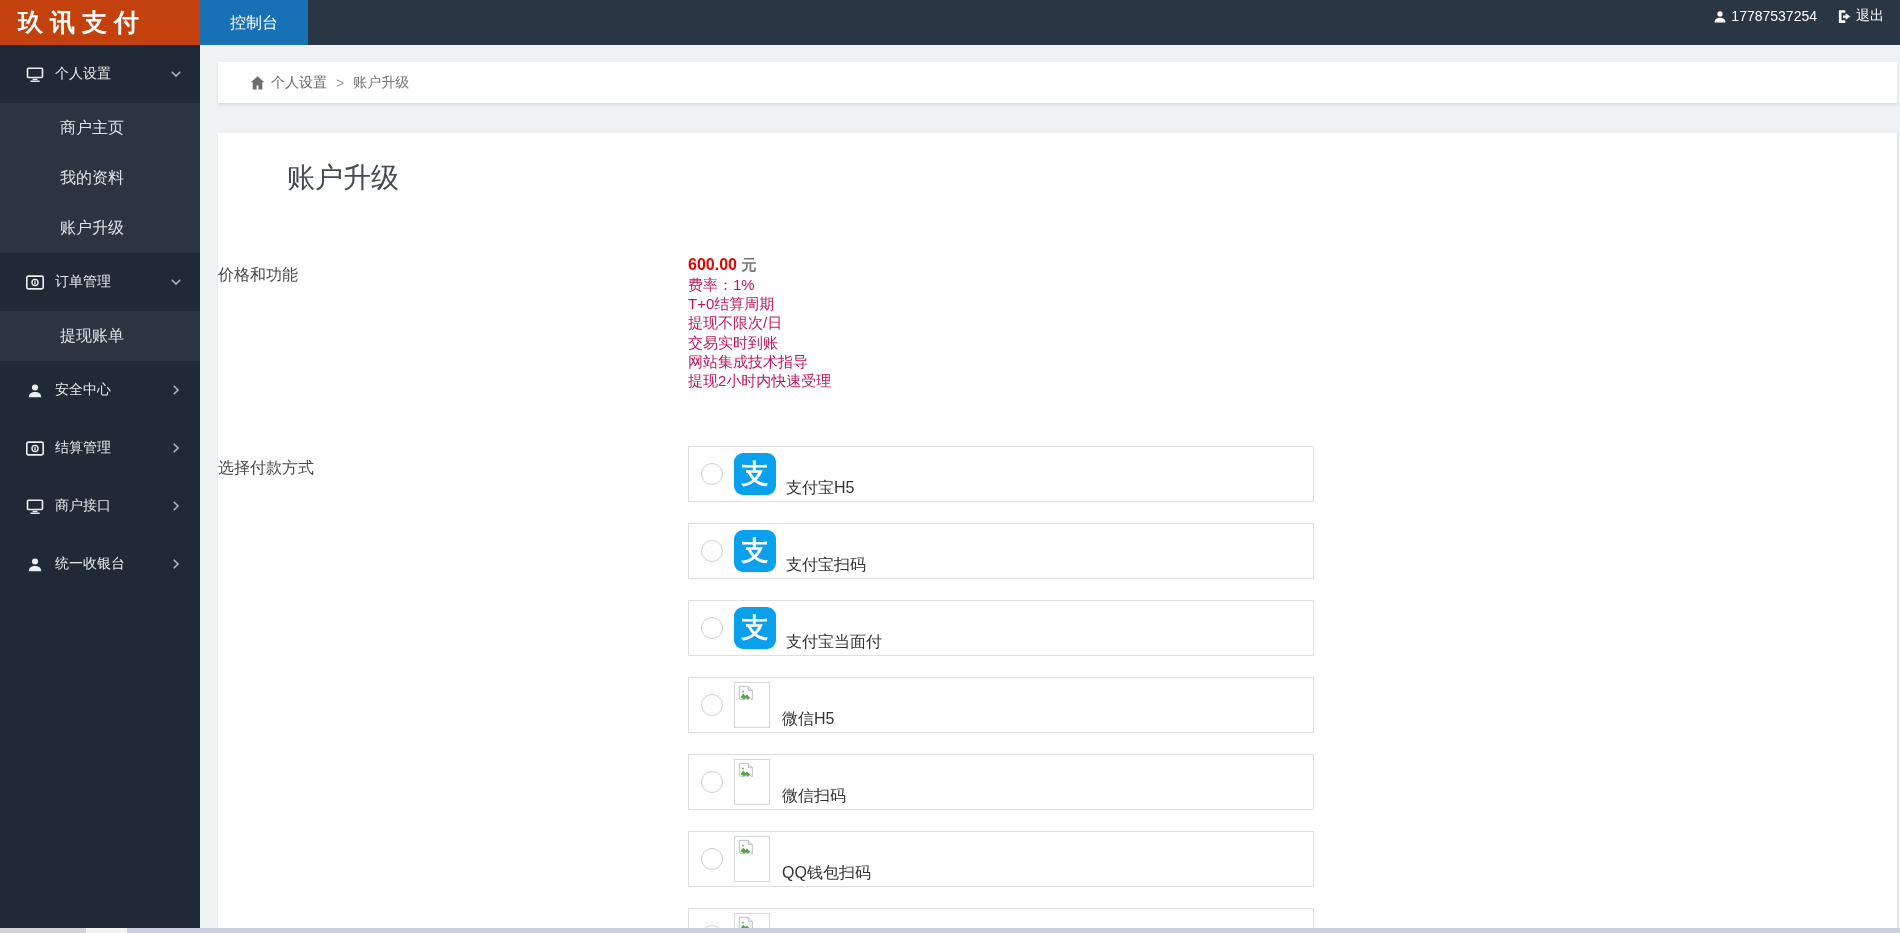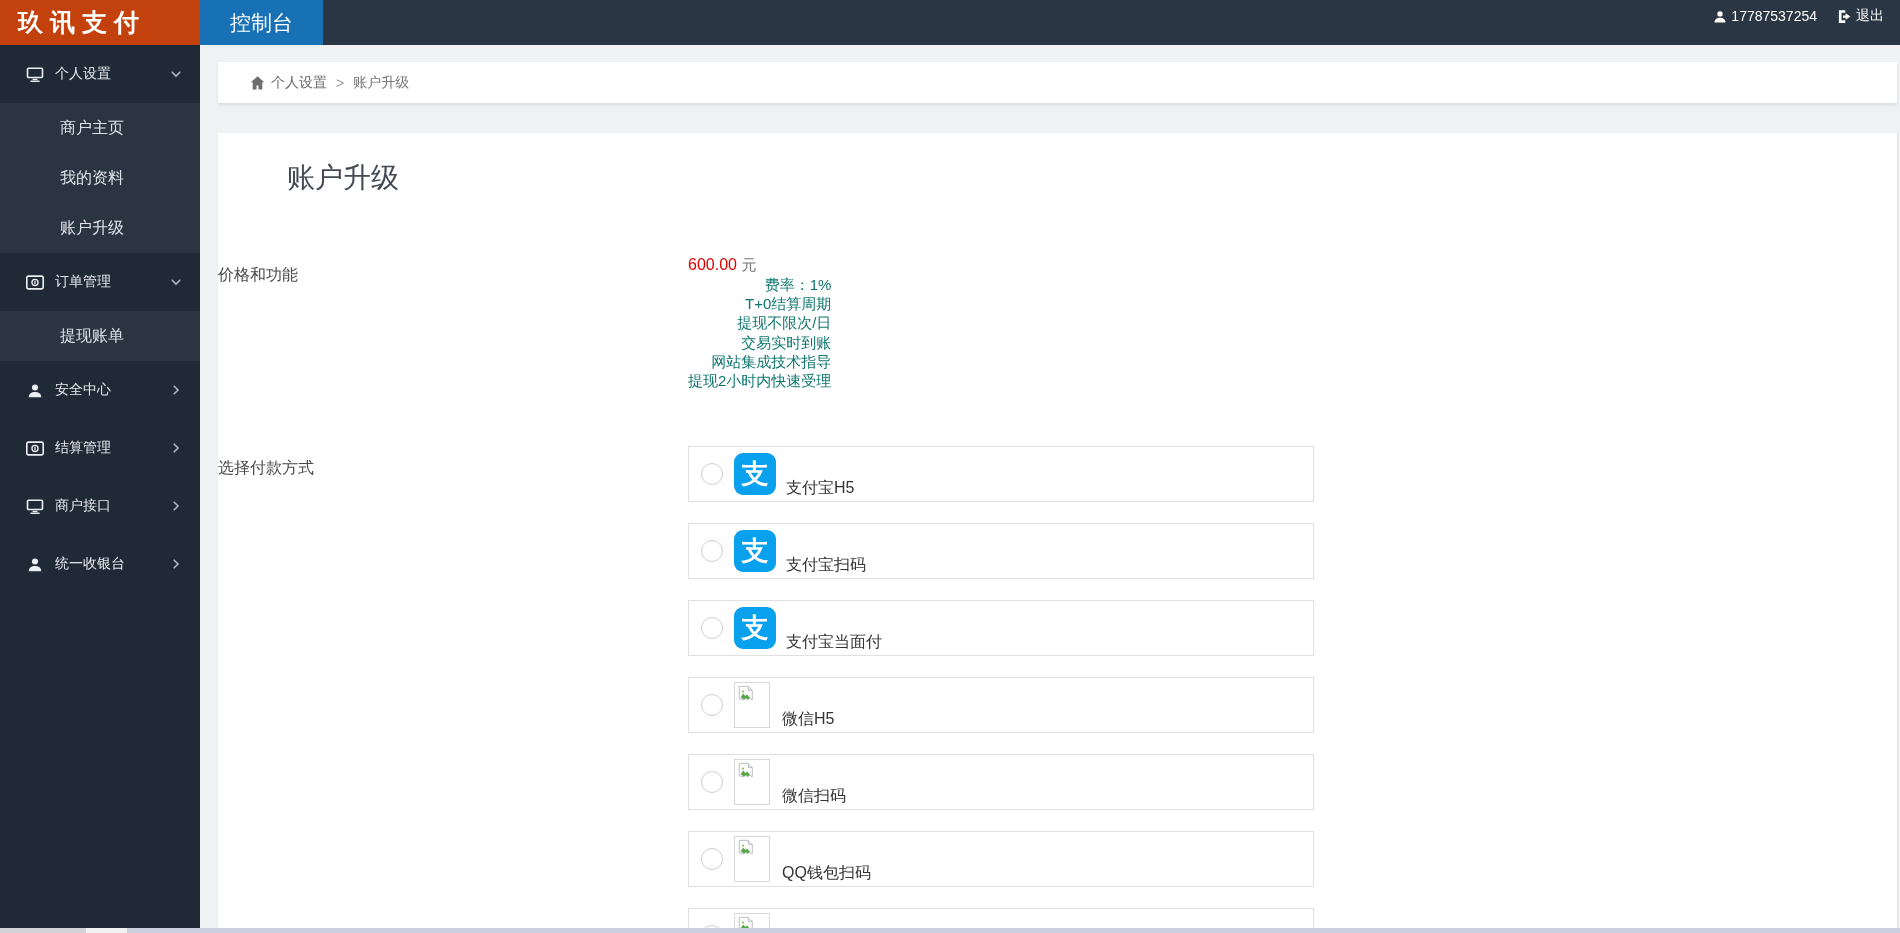--- a/index.html
+++ b/index.html
@@ -7,21 +7,21 @@
     width:1900px;height:933px;overflow:hidden;position:relative;
     font-family:"Liberation Sans","DejaVu Sans",sans-serif;
     background:#f0f1f2;-webkit-font-smoothing:antialiased;
   }
   
   .navbar{position:absolute;top:0;left:0;width:1900px;height:45px;background:#2a3643;z-index:20;}
   .brand{position:absolute;left:0;top:0;width:200px;height:45px;background:#c2410c;
          color:#fff;font-size:25px;font-weight:bold;letter-spacing:7px;line-height:45px;
          padding-left:18px;box-sizing:border-box;white-space:nowrap;}
   .console-tab{position:absolute;left:200px;top:0;height:45px;padding:0 30px;background:#1871b5;
-         color:#fff;font-size:21px;line-height:45px;cursor:pointer;}
+         color:#fff;font-size:16px;line-height:45px;cursor:pointer;}
   .nav-right{position:absolute;right:16px;top:0;height:32px;display:flex;align-items:center;gap:20px;color:#fff;font-size:14px;}
   .nav-chip{display:flex;align-items:center;gap:4px;cursor:pointer;}
   .icon{display:inline-flex;align-items:center;justify-content:center;line-height:0;}
   .icon svg{display:block;}
   
   .sidebar{position:absolute;top:45px;left:0;width:200px;height:888px;background:#1f2a36;z-index:10;}
   .menu-item{position:relative;height:58px;display:flex;align-items:center;padding-left:26px;
          box-sizing:border-box;color:#e4e8ec;font-size:14px;cursor:pointer;}
   .menu-item .mi-icon{width:18px;margin-right:11px;color:#eceff2;}
   .menu-item .chev{position:absolute;right:18px;color:#aeb7c0;}
@@ -38,24 +38,24 @@
   .crumb-sep{margin:0 9px;color:#9a9a9a;}
   .crumb-current{color:#777;}
   .main-card{position:absolute;left:18px;top:88px;width:1679px;height:850px;background:#fff;
          border-right:1px solid #e2e2e2;box-shadow:0 1px 2px rgba(0,0,0,.05);}
   .page-title{position:absolute;left:69px;top:26px;font-size:28px;color:#434a54;font-weight:400;}
   .form-section{position:absolute;left:0;display:flex;}
   .flabel{width:455px;text-align:left;font-size:16px;color:#4a4a4a;flex:none;}
   .fvalue{margin-left:15px;}
   .sec-price{top:122px;}
   .sec-price .flabel{padding-top:10px;}
-  .price-line{font-size:16px;line-height:20px;}
+  .price-line{font-size:16px;line-height:20px;font-weight:bold;}
   .price-amount{color:#e60000;}
   .price-unit{color:#777;font-size:15px;}
-  .feature-line{font-size:15px;line-height:19.2px;color:#0f766e;text-align:right;}
+  .feature-line{font-size:15px;line-height:19.2px;color:#be185d;}
   .sec-pay{top:313px;}
   .sec-pay .flabel{padding-top:12px;}
   .pay-row{width:626px;height:56px;border:1px solid #e0e0e0;box-sizing:border-box;background:#fff;
          display:flex;align-items:center;padding-left:12px;margin-bottom:21px;cursor:pointer;}
   .radio{width:22px;height:22px;border-radius:50%;border:1px solid #cfcfcf;background:#fff;flex:none;
          box-sizing:border-box;margin-right:11px;cursor:pointer;}
   .alipay-ic{width:42px;height:42px;border-radius:9px;background:#09a0ee;color:#fff;flex:none;
          display:flex;align-items:center;justify-content:center;font-size:27px;font-weight:bold;margin-right:10px;}
   .imgbox{width:36px;height:46px;border:1px solid #d9d9d9;background:#fff;flex:none;margin-right:12px;
          box-sizing:border-box;padding:2px;display:block;}

